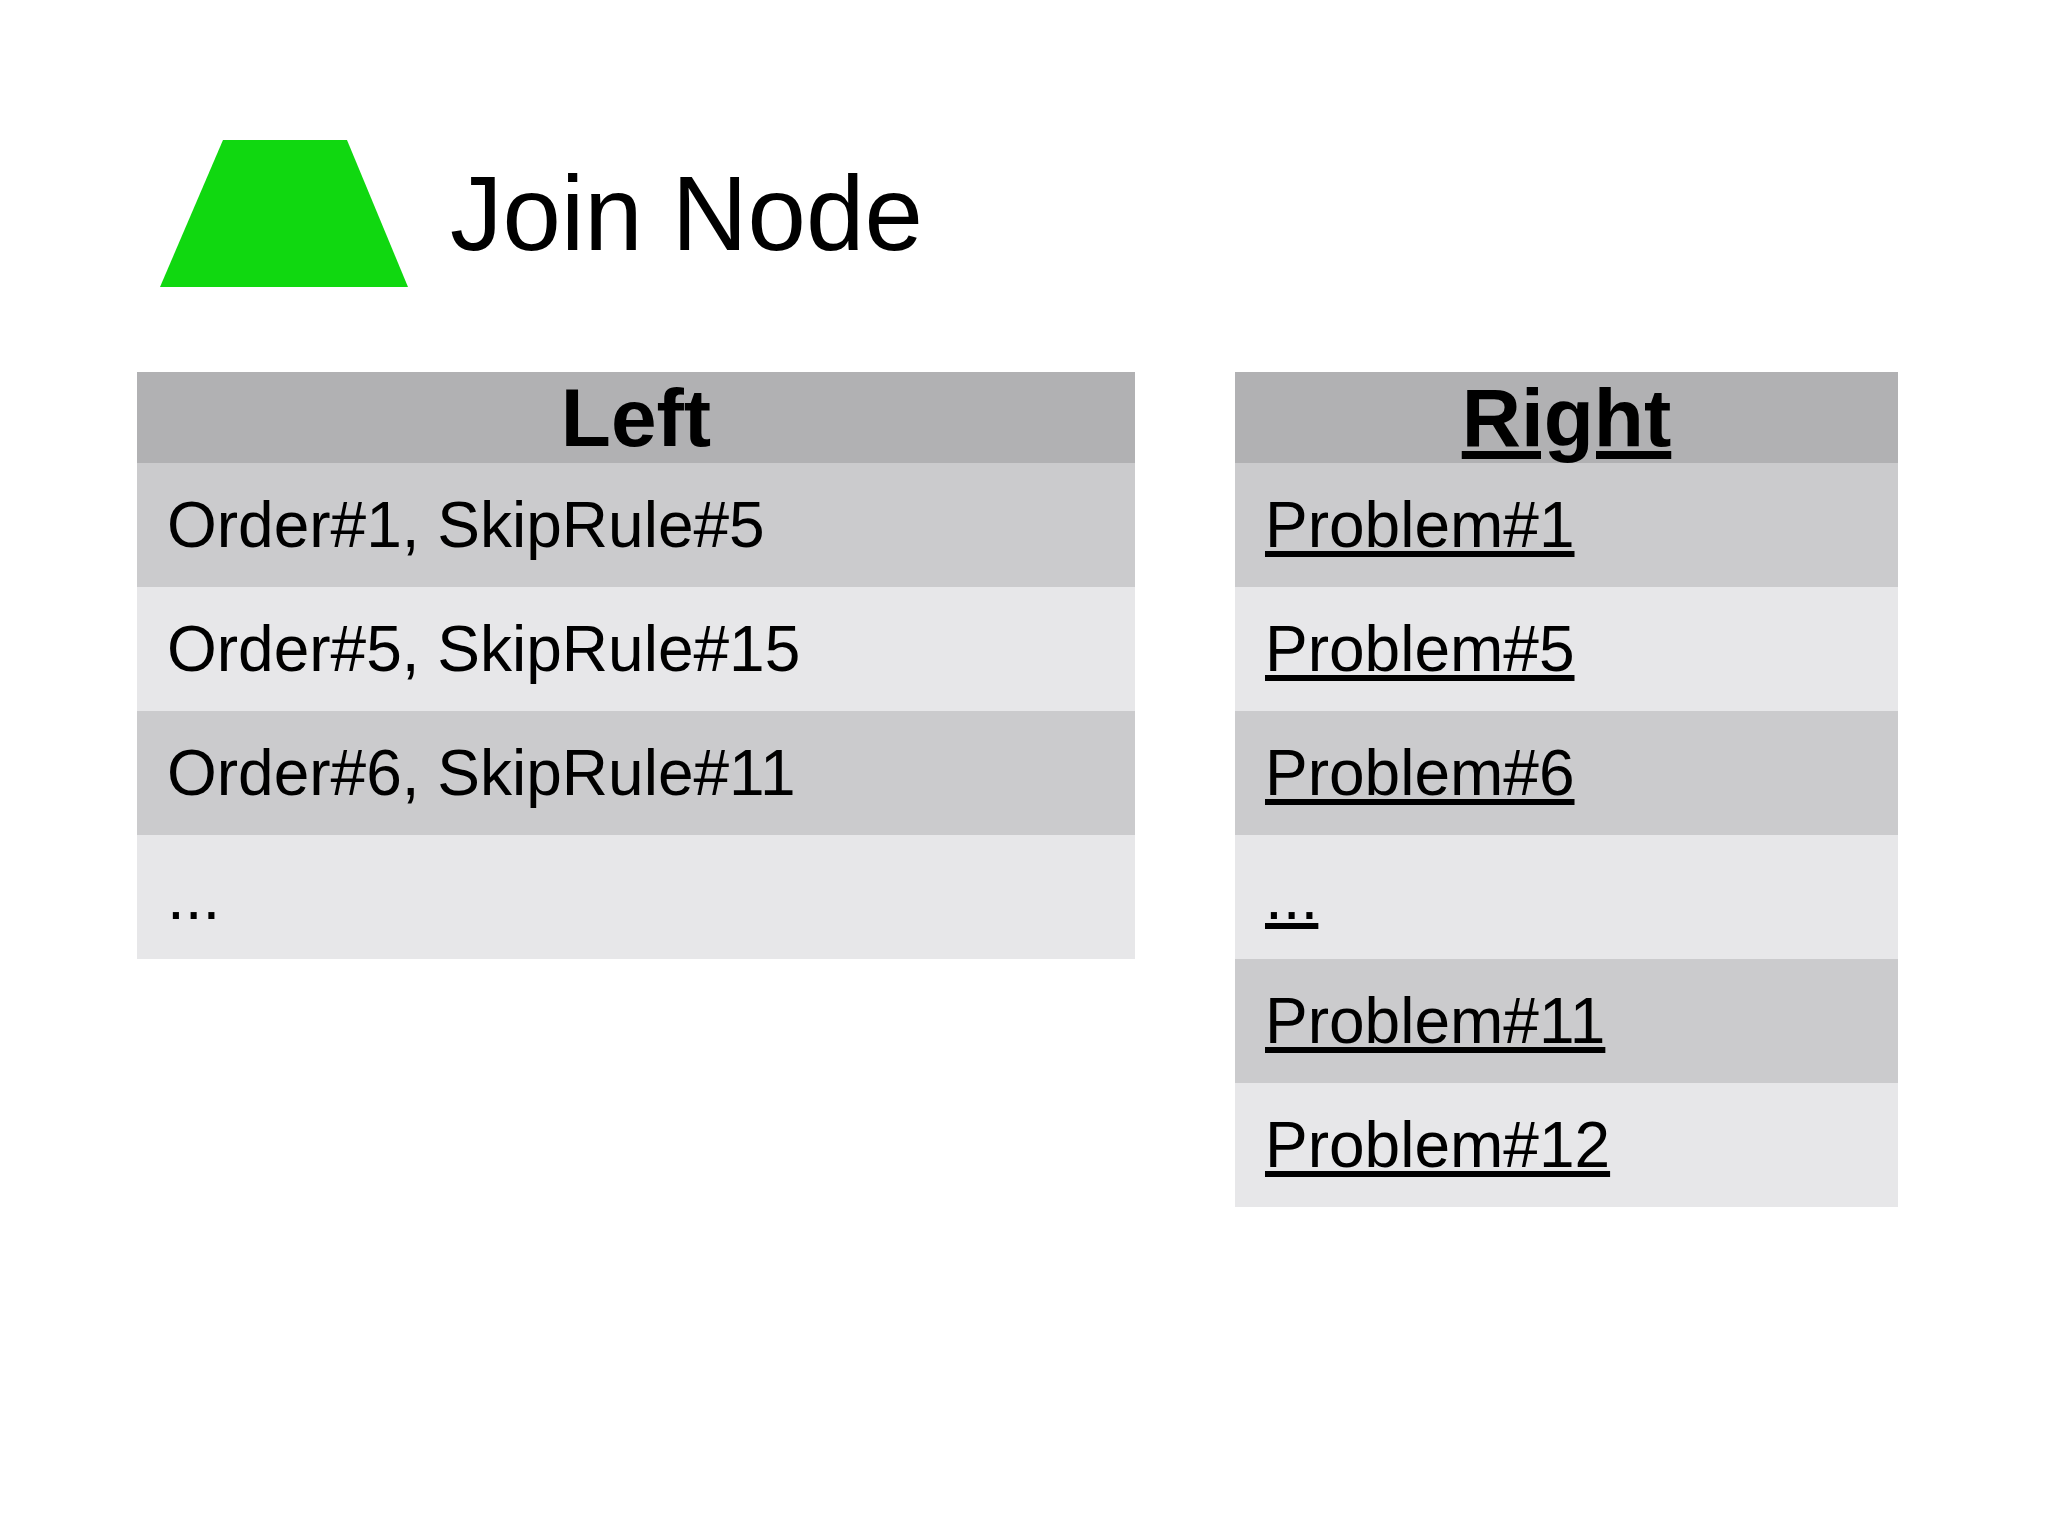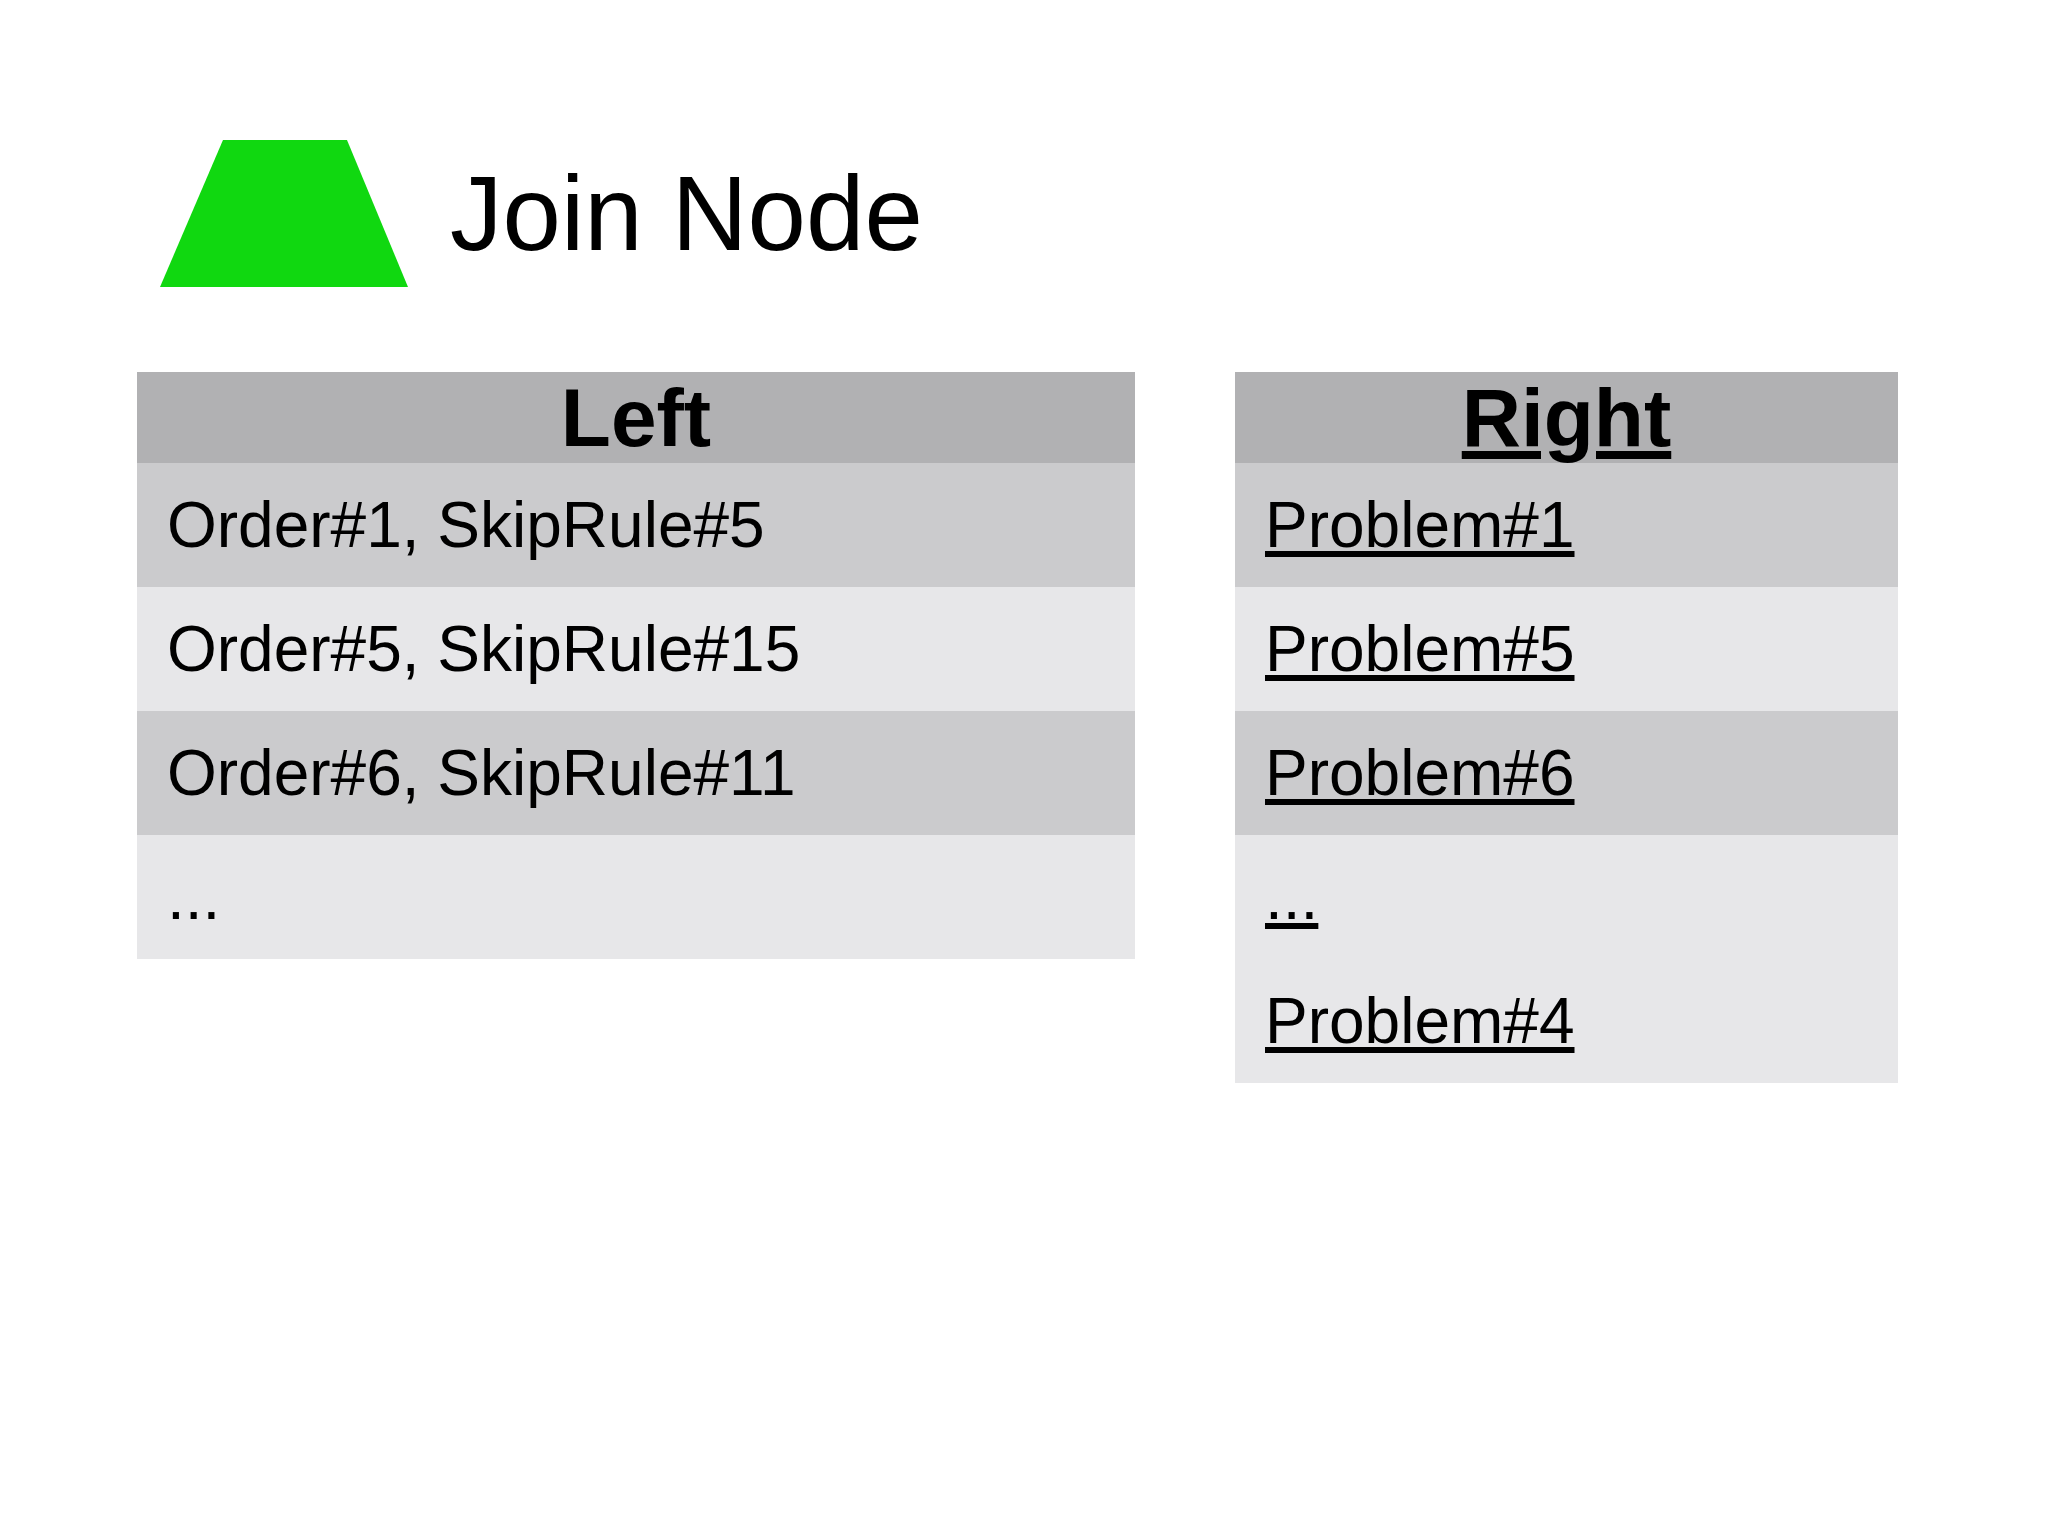--- a/index.html
+++ b/index.html
@@ -90,17 +90,18 @@
       </div>
   </div>
 
   <div class="table table-right">
     <div class="table-header">Right</div>
     <div>
         <div class="table-row row-dark">Problem#1</div>
         <div class="table-row row-light">Problem#5</div>
         <div class="table-row row-dark">Problem#6</div>
         <div class="table-row row-light">...</div>
-        <div class="table-row row-light">Problem#4</div>
+        <div class="table-row row-dark">Problem#11</div>
+        <div class="table-row row-light">Problem#12</div>
       </div>
   </div>
 
 </div>
 
 </body></html>

